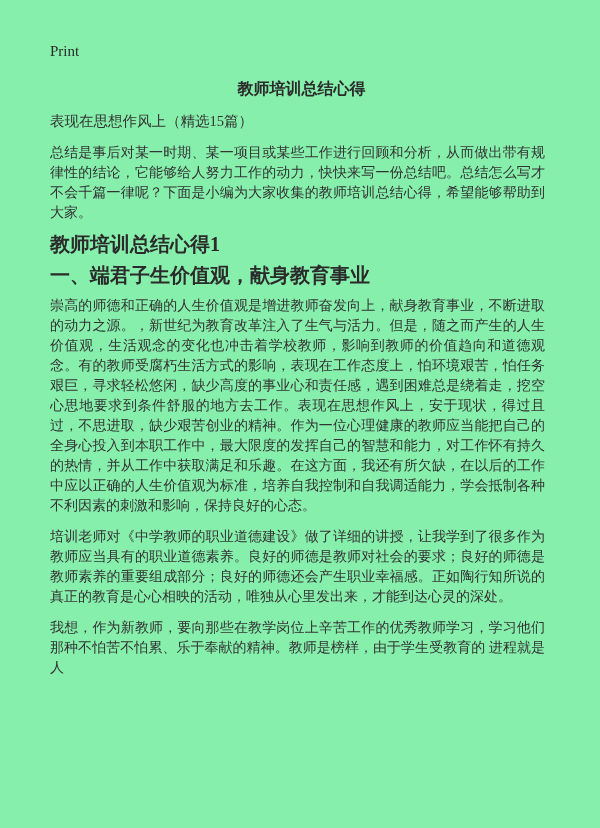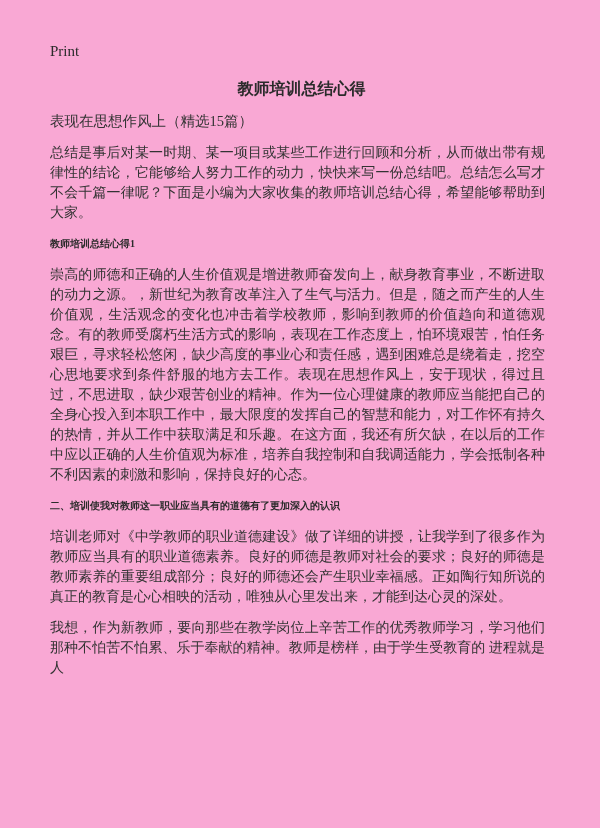--- a/index.html
+++ b/index.html
@@ -7,21 +7,21 @@
     padding: 0;
     background: #ffffff;
   }
   .page {
     position: relative;
     width: 600px;
     height: 828px;
     margin: 0 auto;
     box-sizing: border-box;
     padding: 42px 47px 0 50px;
-    background: #f9a8d4;
+    background: #86efac;
     overflow: hidden;
     color: #333333;
     font-family: "Liberation Serif", "DejaVu Serif", serif;
   }
   .print-link {
     display: inline-block;
     font-size: 15px;
     line-height: 16px;
     color: #2b2b2b;
     text-decoration: none;
@@ -45,21 +45,21 @@
   .body-text p {
     font-size: 14px;
     line-height: 20px;
     text-align: justify;
     text-justify: inter-ideograph;
     margin: 0 8px 11px 0;
     color: #333333;
     word-break: break-all;
   }
   .body-text h2 {
-    font-size: 10px;
+    font-size: 20px;
     line-height: 20px;
     font-weight: bold;
     color: #2b2b2b;
     margin: 0 0 11px 0;
   }
 </style>
 </head>
 <body>
 
 <div class="page">
@@ -70,24 +70,24 @@
 
   <div class="doc-subtitle">表现在思想作风上（精选15篇）</div>
 
   <div class="body-text">
 
     <p>总结是事后对某一时期、某一项目或某些工作进行回顾和分析，从而做出带有规律性的结论，它能够给人努力工作的动力，快快来写一份总结吧。总结怎么写才不会千篇一律呢？下面是小编为大家收集的教师培训总结心得，希望能够帮助到大家。</p>
 
     <h2>教师培训总结心得1</h2>
 
 
+    <h2>一、端君子生价值观，献身教育事业</h2>
 
     <p>崇高的师德和正确的人生价值观是增进教师奋发向上，献身教育事业，不断进取的动力之源。，新世纪为教育改革注入了生气与活力。但是，随之而产生的人生价值观，生活观念的变化也冲击着学校教师，影响到教师的价值趋向和道德观念。有的教师受腐朽生活方式的影响，表现在工作态度上，怕环境艰苦，怕任务艰巨，寻求轻松悠闲，缺少高度的事业心和责任感，遇到困难总是绕着走，挖空心思地要求到条件舒服的地方去工作。表现在思想作风上，安于现状，得过且过，不思进取，缺少艰苦创业的精神。作为一位心理健康的教师应当能把自己的全身心投入到本职工作中，最大限度的发挥自己的智慧和能力，对工作怀有持久的热情，并从工作中获取满足和乐趣。在这方面，我还有所欠缺，在以后的工作中应以正确的人生价值观为标准，培养自我控制和自我调适能力，学会抵制各种不利因素的刺激和影响，保持良好的心态。</p>
 
-    <h2>二、培训使我对教师这一职业应当具有的道德有了更加深入的认识</h2>
 
     <p>培训老师对《中学教师的职业道德建设》做了详细的讲授，让我学到了很多作为教师应当具有的职业道德素养。良好的师德是教师对社会的要求；良好的师德是教师素养的重要组成部分；良好的师德还会产生职业幸福感。正如陶行知所说的真正的教育是心心相映的活动，唯独从心里发出来，才能到达心灵的深处。</p>
 
     <p>我想，作为新教师，要向那些在教学岗位上辛苦工作的优秀教师学习，学习他们那种不怕苦不怕累、乐于奉献的精神。教师是榜样，由于学生受教育的 进程就是人</p>
 
   </div>
 
 </div>
 
 </body></html>

